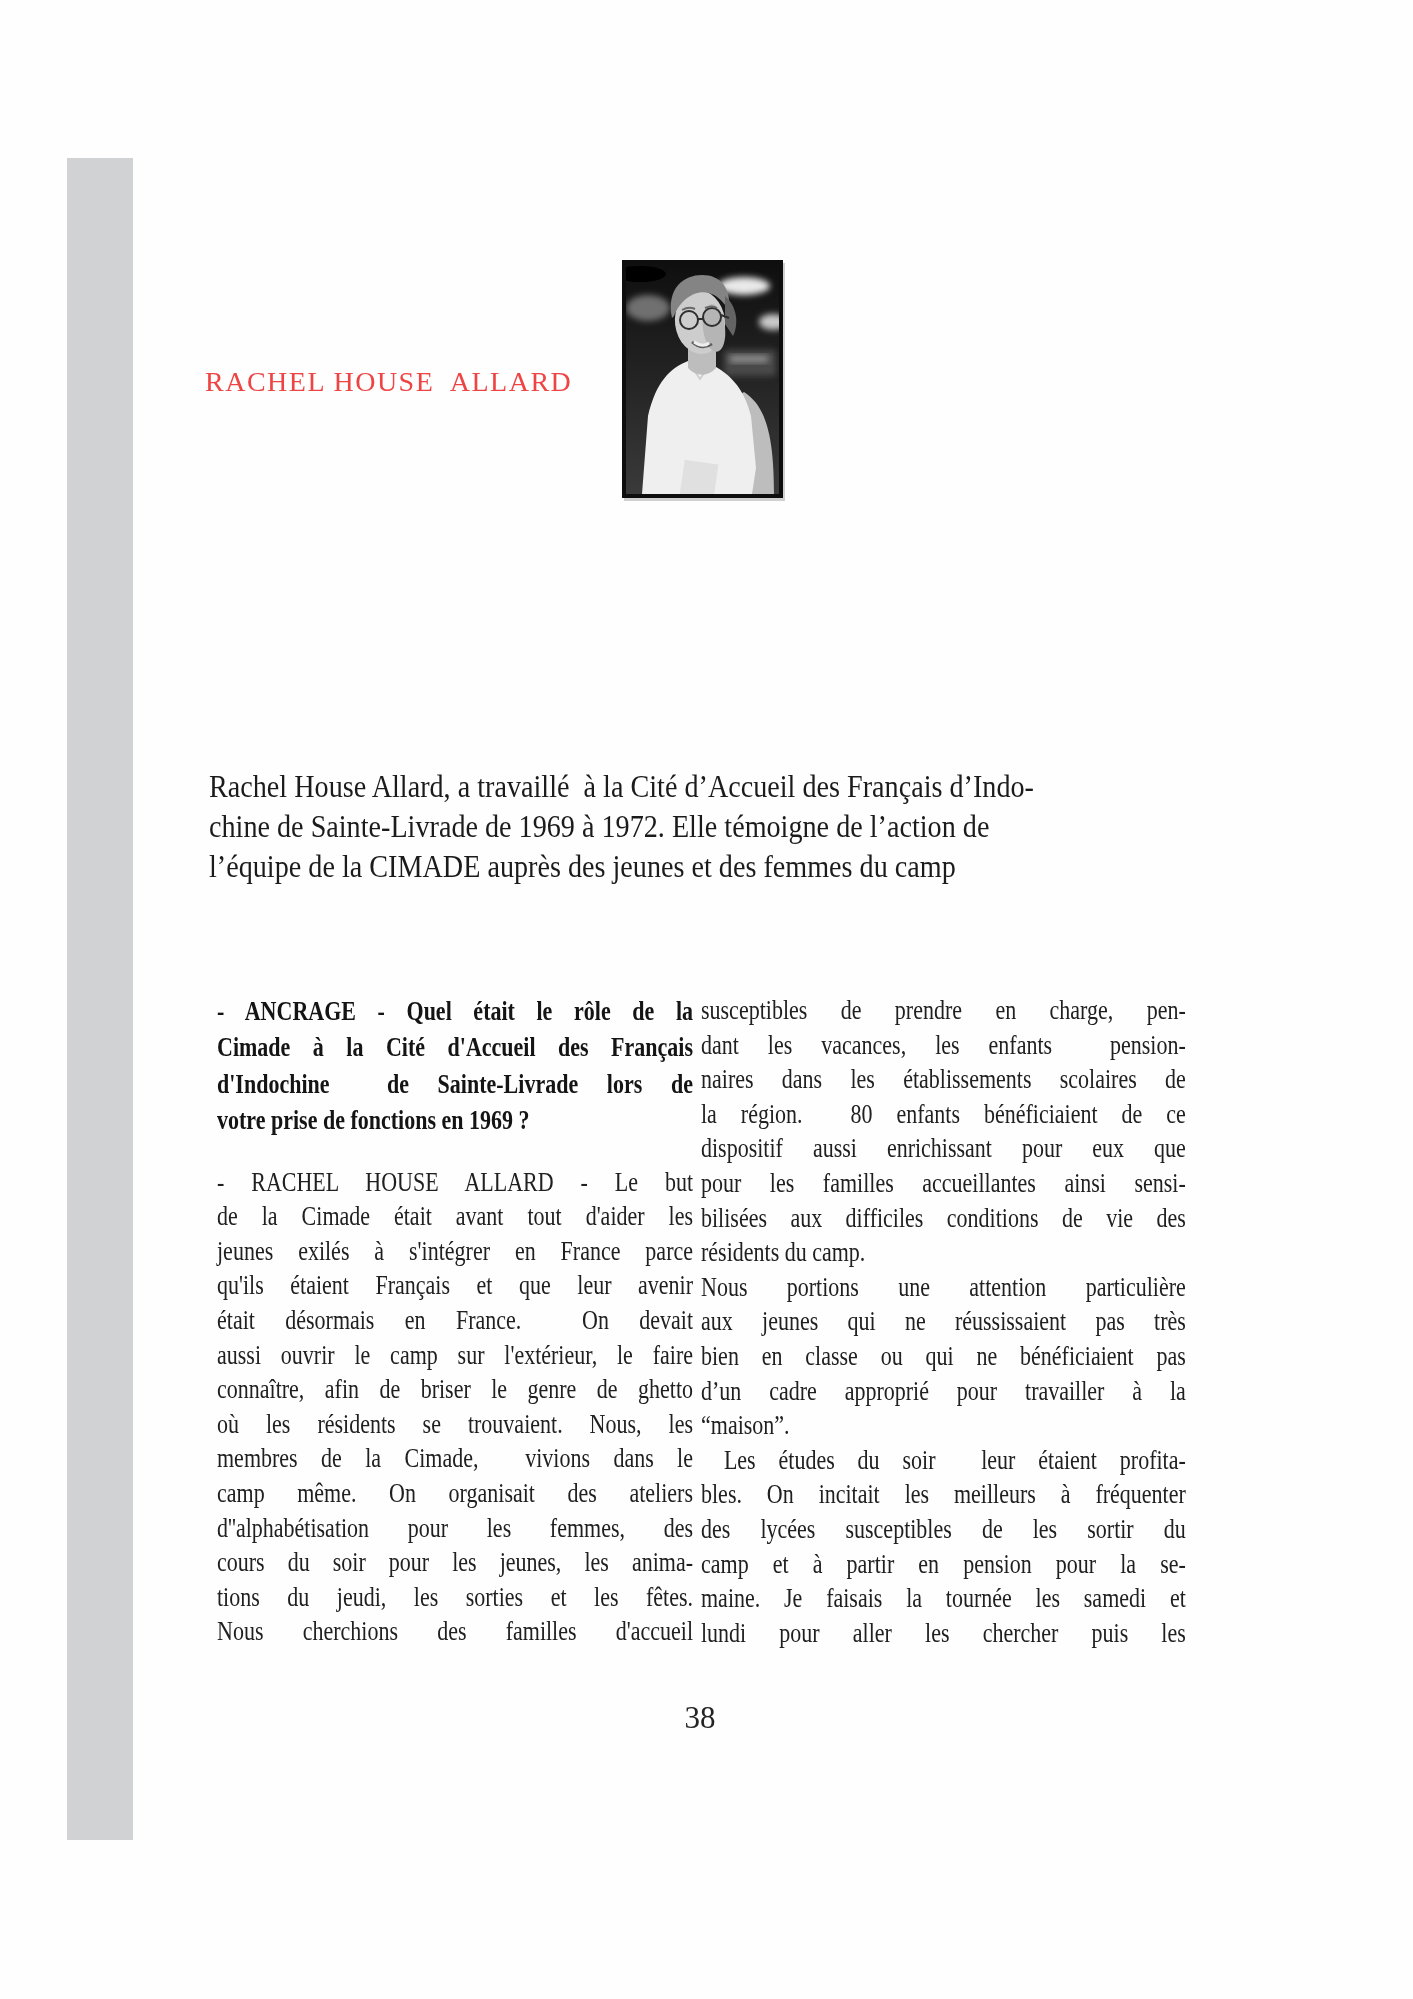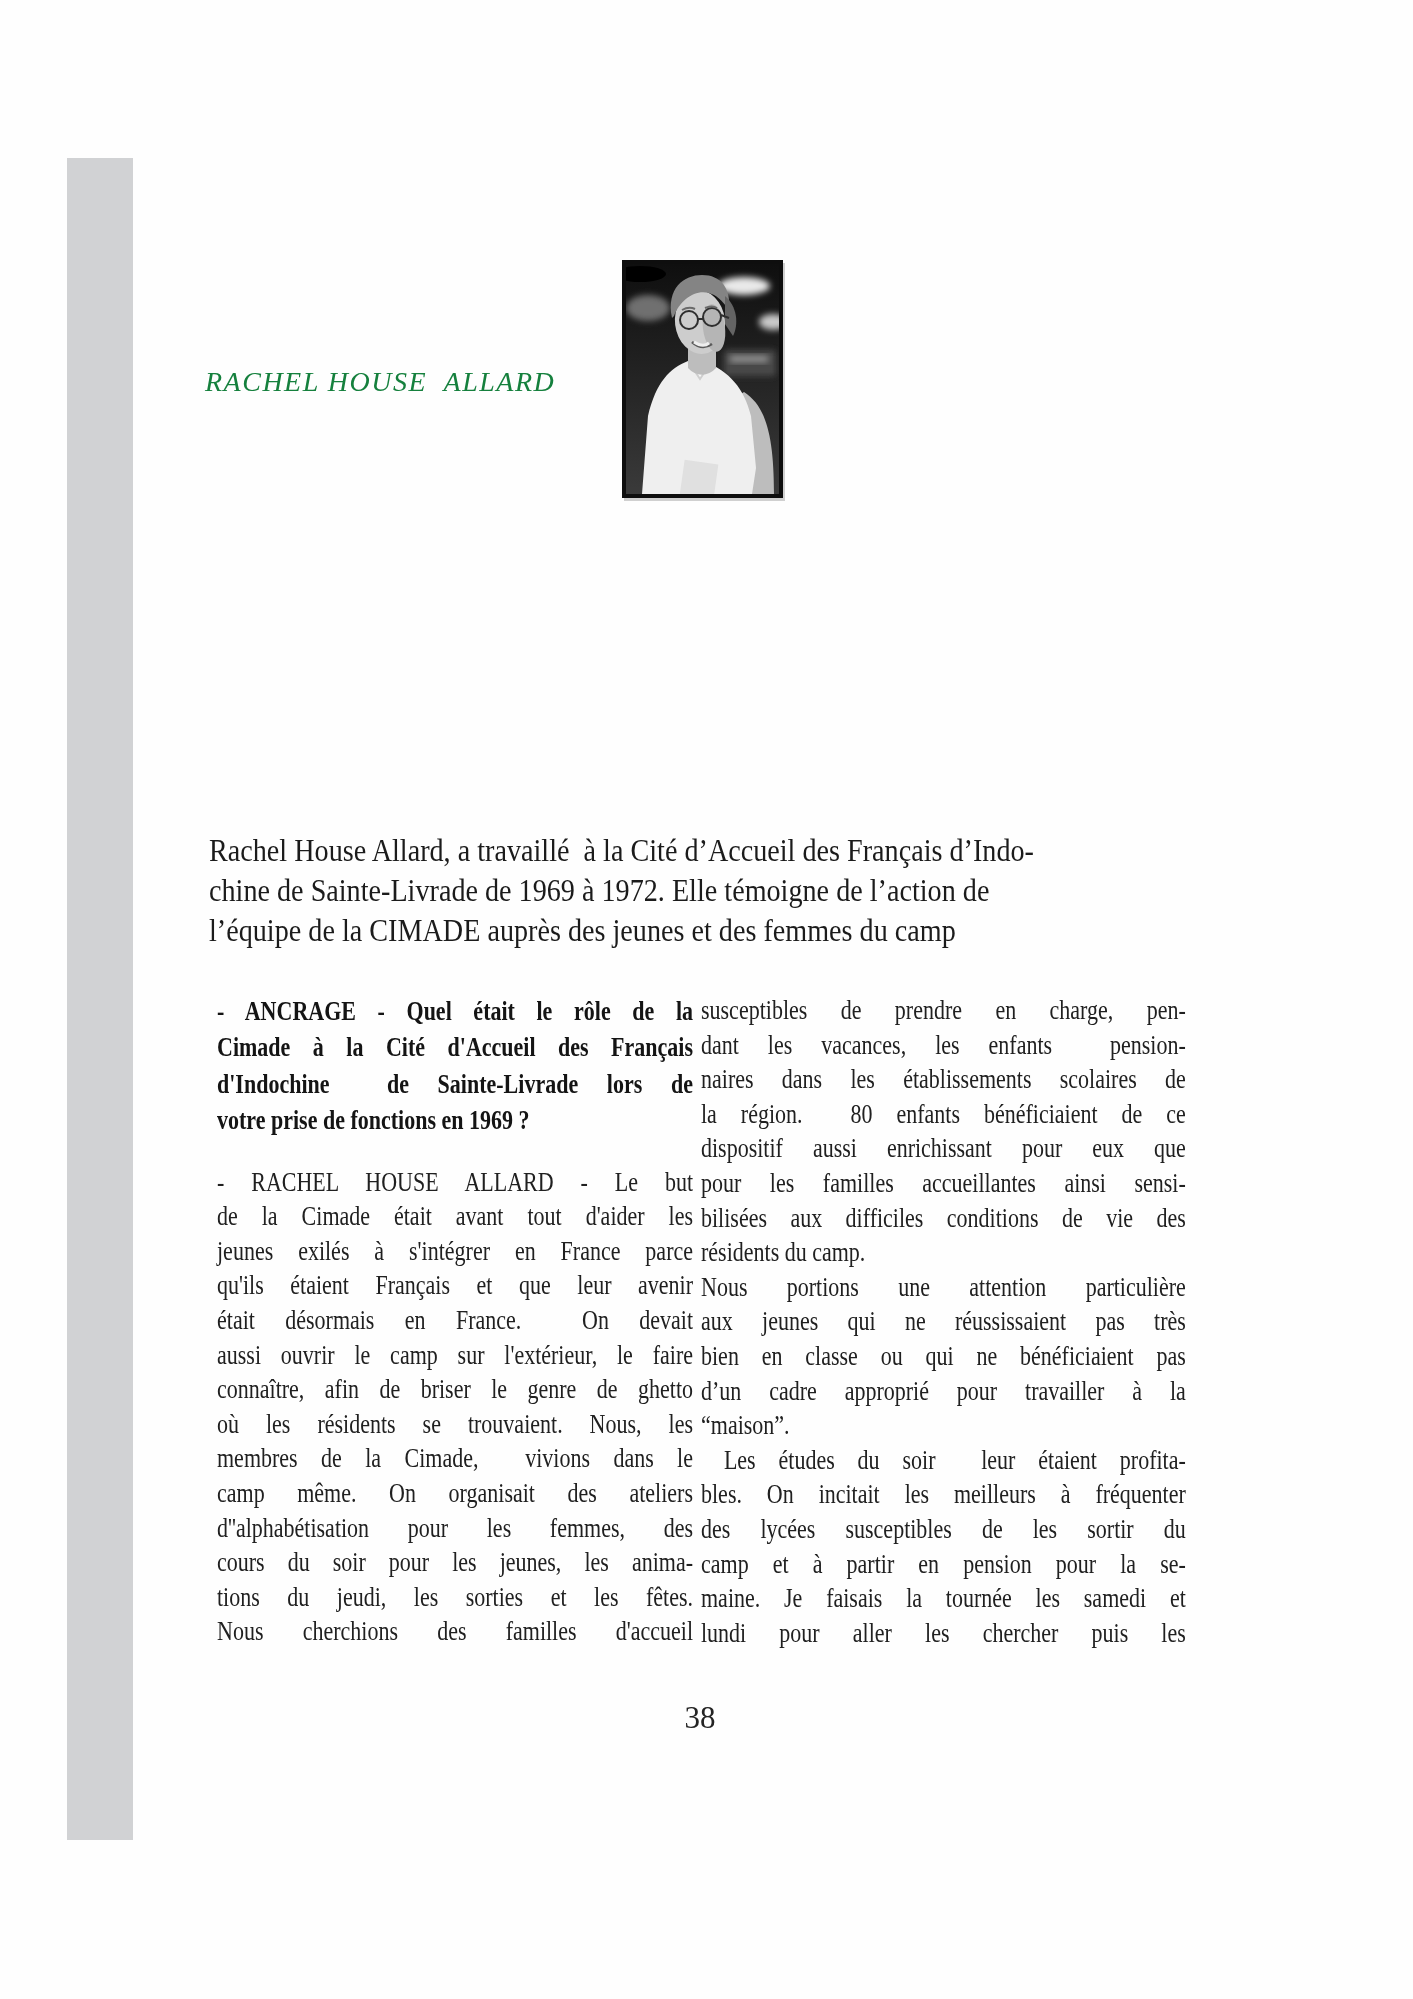--- a/index.html
+++ b/index.html
@@ -1,30 +1,30 @@
 <!DOCTYPE html>
 <html><head>
 <meta charset="utf-8">
 <style>
   html,body{margin:0;padding:0;background:#ffffff;}
   .page{position:relative;width:1413px;height:1999px;background:#fefefe;overflow:hidden;
         font-family:"Liberation Serif",serif;color:#1d1d1d;}
   .grey-bar{position:absolute;left:67px;top:158px;width:66px;height:1682px;}
   .kicker{position:absolute;left:205px;top:368px;font-size:28px;line-height:1;
-          letter-spacing:1.5px;color:#15803d;white-space:nowrap;font-style:italic;}
+          letter-spacing:1.5px;color:#ef4444;white-space:nowrap;}
   .photo{position:absolute;left:622px;top:260px;width:161px;height:238px;
          box-sizing:border-box;border:4px solid #0e0e0e;background:#1a1a1a;
          box-shadow:2px 3px 0 rgba(0,0,0,0.18);}
   .photo svg{display:block;width:100%;height:100%;}
   .title{position:absolute;left:140px;top:488px;width:1130px;text-align:center;
          font-family:"DejaVu Serif",serif;font-style:italic;font-weight:bold;
          font-size:80px;line-height:140px;color:#111;letter-spacing:-1px;
          text-shadow:0 2px 2px rgba(0,0,0,0.22);}
   .title .t-line{display:block;white-space:nowrap;}
-  .intro{position:absolute;left:209px;top:830px;}
+  .intro{position:absolute;left:209px;top:766px;}
   .intro .inner{width:1139px;transform:scaleX(0.88);transform-origin:0 0;
                 font-size:32px;line-height:40px;color:#1b1b1b;}
   .intro .line{text-align-last:left;white-space:nowrap;}
   .col{position:absolute;top:993px;}
   #col-left{left:217px;width:476px;}
   #col-right{left:701px;width:485px;}
   #col-left .inner{width:595px;transform:scaleX(0.8);transform-origin:0 0;}
   #col-right .inner{width:606px;transform:scaleX(0.8);transform-origin:0 0;}
   .col .inner{font-size:27.5px;line-height:34.6px;color:#202020;}
   .para + .para{margin-top:26px;}

